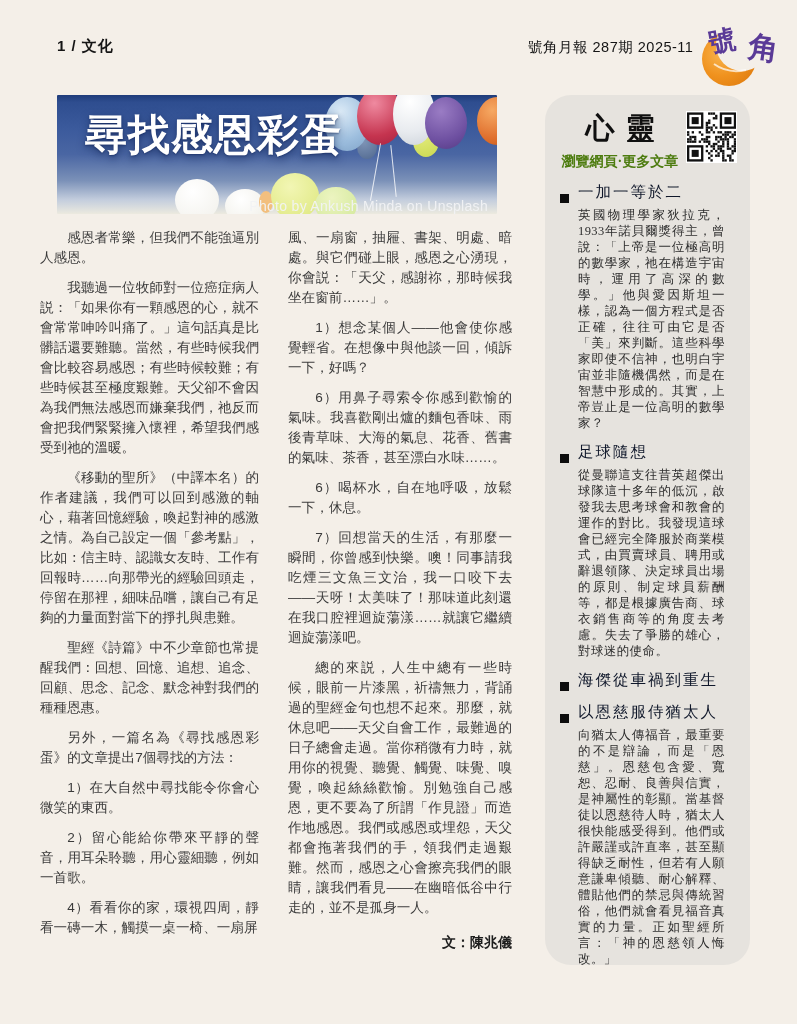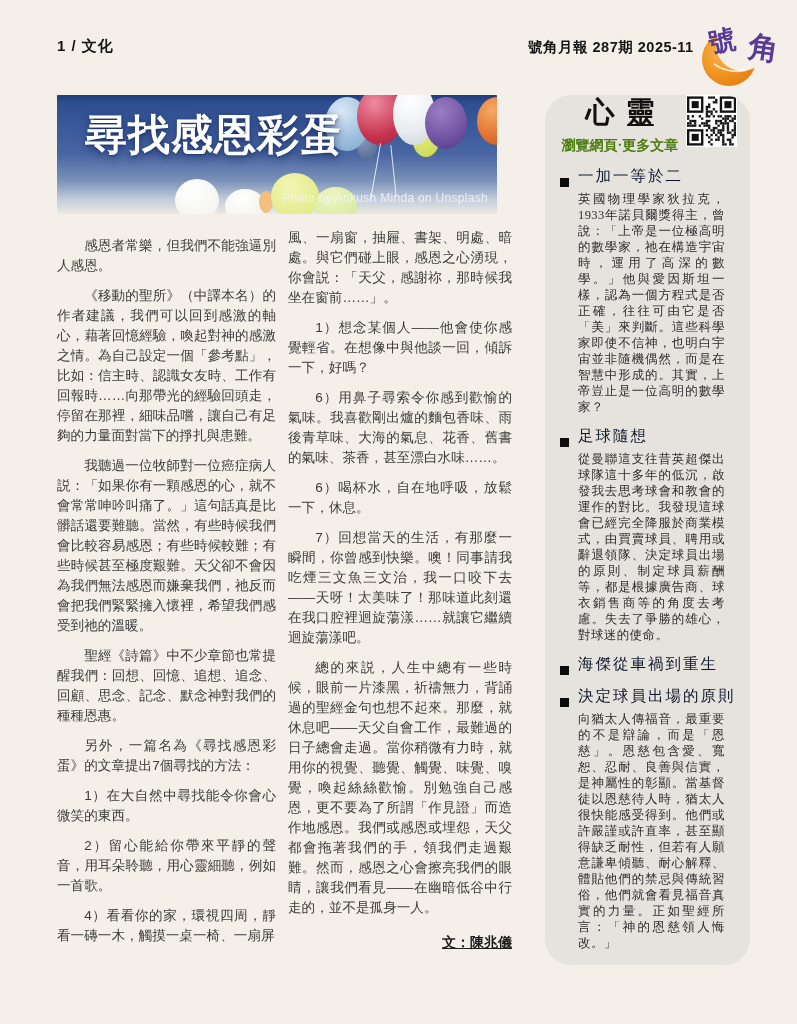--- a/index.html
+++ b/index.html
@@ -3,47 +3,47 @@
 <meta charset="utf-8">
 <style>
   html,body{margin:0;padding:0;}
   body{
     width:797px;height:1024px;position:relative;overflow:hidden;
     background:#f4efe8;
     font-family:"Liberation Sans","DejaVu Sans",sans-serif;
   }
   
   .hdr-left{position:absolute;left:57px;top:37px;font-size:15px;font-weight:bold;color:#151515;letter-spacing:1px;}
-  .hdr-right{position:absolute;left:528px;top:38px;font-size:14.5px;font-weight:bold;color:#151515;letter-spacing:0.5px;}
+  .hdr-right{position:absolute;left:528px;top:38px;font-size:14.5px;font-weight:normal;color:#151515;letter-spacing:0.5px;}
   .logo{position:absolute;left:696px;top:12px;width:92px;height:78px;}
   
   .banner{
     position:absolute;left:57px;top:95px;width:440px;height:119px;overflow:hidden;
     background:linear-gradient(180deg,#1f3c7a 0%,#2e4d8f 6%,#3b5a9c 28%,#4a66a3 50%,#7b91b8 72%,#c3cddd 88%,#eceadf 100%);
     border-radius:1px;
   }
   .banner-title{
     position:absolute;left:28px;top:12px;margin:0;
     font-size:42px;font-weight:bold;color:#ffffff;letter-spacing:1px;
     text-shadow:0 3px 8px rgba(12,30,80,.65),0 1px 2px rgba(12,30,80,.5);
   }
-  .credit{position:absolute;right:9px;bottom:9px;font-size:12px;color:#f2f3f5;letter-spacing:0.3px;opacity:.95;padding-left:20px;}
+  .credit{position:absolute;right:9px;bottom:0;font-size:14px;color:#f2f3f5;letter-spacing:0.3px;opacity:.95;padding-left:20px;}
   .balloon{position:absolute;border-radius:50%;}
   .string{position:absolute;width:1px;background:rgba(255,255,255,.8);}
   
   .col{position:absolute;top:228px;color:#3b3b3b;}
-  .col1{left:57px;width:219px;margin-top:8px;}
+  .col1{left:40px;width:219px;}
   .col2{left:288px;width:224px;}
   .col p{margin:0 0 10px;font-size:13.6px;line-height:20px;text-align:justify;text-indent:2em;}
   .col p.noindent{text-indent:0;}
-  .author{text-align:right;font-weight:bold;font-size:14px;color:#1d1d1d;margin-top:16px;text-decoration:underline;}
+  .author{text-align:right;font-weight:bold;font-size:14px;color:#1d1d1d;margin-top:16px;}
   
   .sidebar{
     position:absolute;left:545px;top:95px;width:205px;height:870px;box-sizing:border-box;
-    background:#e6e3de;border-radius:26px;padding:0 13px 10px 13px;overflow:hidden;
+    background:#e6e3de;border-radius:26px;padding:16px 13px 10px 13px;overflow:hidden;
     font-family:"Liberation Serif","DejaVu Serif",serif;
   }
   .sb-head{display:flex;align-items:flex-start;margin-bottom:8px;}
   .sb-titles{width:126px;text-align:center;}
   .sb-title{font-size:29px;font-weight:bold;color:#101010;letter-spacing:11px;text-indent:11px;line-height:34px;}
   .sb-sub{font-size:14px;font-weight:bold;color:#4d7c0f;margin-top:8px;letter-spacing:0px;white-space:nowrap;}
   .qr{margin-left:4px;background:#fff;padding:1px;}
   .sb-sec{margin-top:11px;}
   .sb-sec-title{display:flex;align-items:flex-end;font-size:15.5px;color:#0f172a;letter-spacing:2px;}
   .bullet{flex:0 0 auto;width:9px;height:9px;background:#0d0d0d;margin:5px 9px 0 2px;}
@@ -85,22 +85,22 @@
   <span class="balloon" style="left:168px;top:94px;width:40px;height:34px;background:radial-gradient(circle at 40% 30%,#ffffff,#efeee6);"></span>
   <span class="balloon" style="left:202px;top:96px;width:14px;height:22px;background:#f2bf7e;"></span>
   <span class="balloon" style="left:214px;top:78px;width:48px;height:46px;background:radial-gradient(circle at 40% 30%,#f2f6b4,#dde77d);"></span>
   <span class="balloon" style="left:258px;top:92px;width:42px;height:36px;background:radial-gradient(circle at 40% 30%,#ecf4c0,#d2e89a);"></span>
   <h1 class="banner-title">尋找感恩彩蛋</h1>
   <div class="credit">Photo by Ankush Minda on Unsplash</div>
 </div>
 
 <div class="col col1">
   <p>感恩者常樂，但我們不能強逼別人感恩。</p>
+  <p>我聽過一位牧師對一位癌症病人説：「如果你有一顆感恩的心，就不會常常呻吟叫痛了。」這句話真是比髒話還要難聽。當然，有些時候我們會比較容易感恩；有些時候較難；有些時候甚至極度艱難。天父卻不會因為我們無法感恩而嫌棄我們，祂反而會把我們緊緊擁入懷裡，希望我們感受到祂的溫暖。</p>
   <p>《移動的聖所》（中譯本名）的作者建議，我們可以回到感激的軸心，藉著回憶經驗，喚起對神的感激之情。為自己設定一個「參考點」，比如：信主時、認識女友時、工作有回報時……向那帶光的經驗回頭走，停留在那裡，細味品嚐，讓自己有足夠的力量面對當下的掙扎與患難。</p>
-  <p>我聽過一位牧師對一位癌症病人説：「如果你有一顆感恩的心，就不會常常呻吟叫痛了。」這句話真是比髒話還要難聽。當然，有些時候我們會比較容易感恩；有些時候較難；有些時候甚至極度艱難。天父卻不會因為我們無法感恩而嫌棄我們，祂反而會把我們緊緊擁入懷裡，希望我們感受到祂的溫暖。</p>
   <p>聖經《詩篇》中不少章節也常提醒我們：回想、回憶、追想、追念、回顧、思念、記念、默念神對我們的種種恩惠。</p>
   <p>另外，一篇名為《尋找感恩彩蛋》的文章提出7個尋找的方法：</p>
   <p>1）在大自然中尋找能令你會心微笑的東西。</p>
   <p>2）留心能給你帶來平靜的聲音，用耳朵聆聽，用心靈細聽，例如一首歌。</p>
   <p>4）看看你的家，環視四周，靜看一磚一木，觸摸一桌一椅、一扇屏</p>
 </div>
 
 <div class="col col2">
   <p class="noindent">風、一扇窗，抽屜、書架、明處、暗處。與它們碰上眼，感恩之心湧現，你會説：「天父，感謝祢，那時候我坐在窗前……」。</p>
   <p>1）想念某個人——他會使你感覺輕省。在想像中與他談一回，傾訴一下，好嗎？</p>
@@ -263,17 +263,17 @@
   </div>
   <div class="sb-sec">
     <div class="sb-sec-title">
         <span class="bullet"></span>
         <span>海傑從車禍到重生</span>
       </div>
   </div>
   <div class="sb-sec">
     <div class="sb-sec-title">
         <span class="bullet"></span>
-        <span>決定球員出場的原則</span>
+        <span>以恩慈服侍猶太人</span>
       </div>
     <p class="sb-sec-body">向猶太人傳福音，最重要的不是辯論，而是「恩慈」。恩慈包含愛、寬恕、忍耐、良善與信實，是神屬性的彰顯。當基督徒以恩慈待人時，猶太人很快能感受得到。他們或許嚴謹或許直率，甚至顯得缺乏耐性，但若有人願意謙卑傾聽、耐心解釋、體貼他們的禁忌與傳統習俗，他們就會看見福音真實的力量。正如聖經所言：「神的恩慈領人悔改。」</p>
   </div>
 </div>
 
 </body></html>

